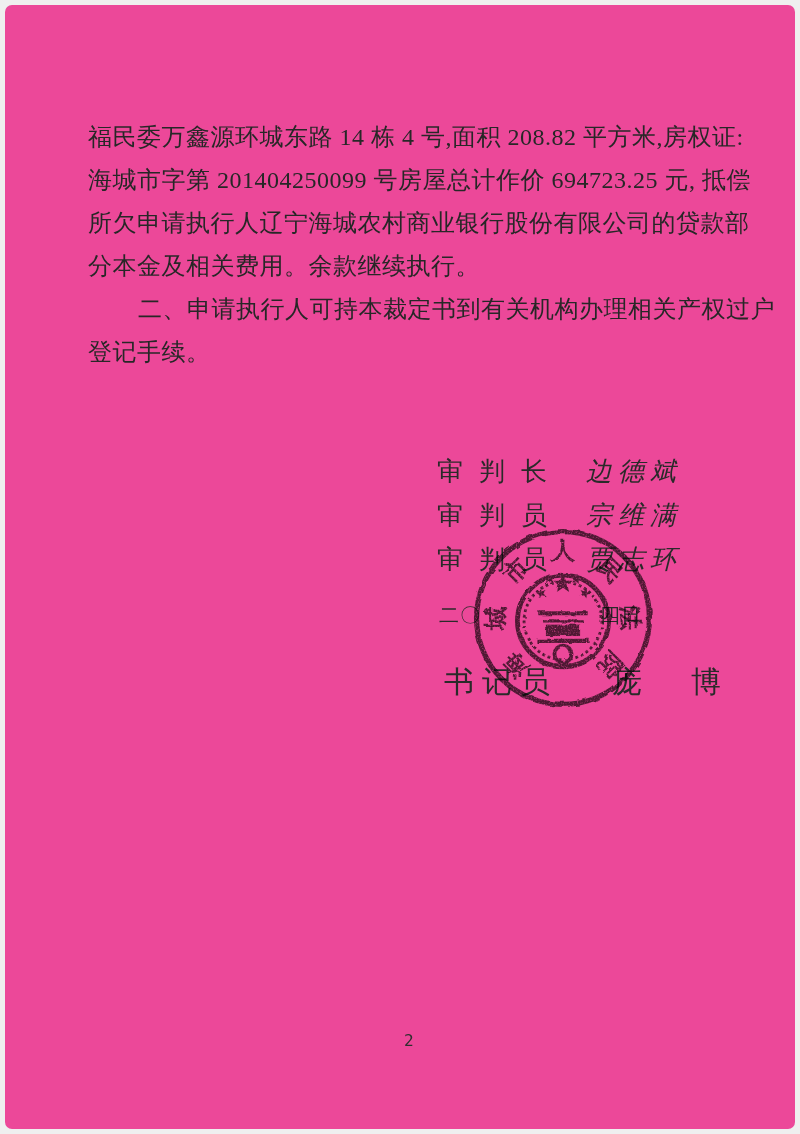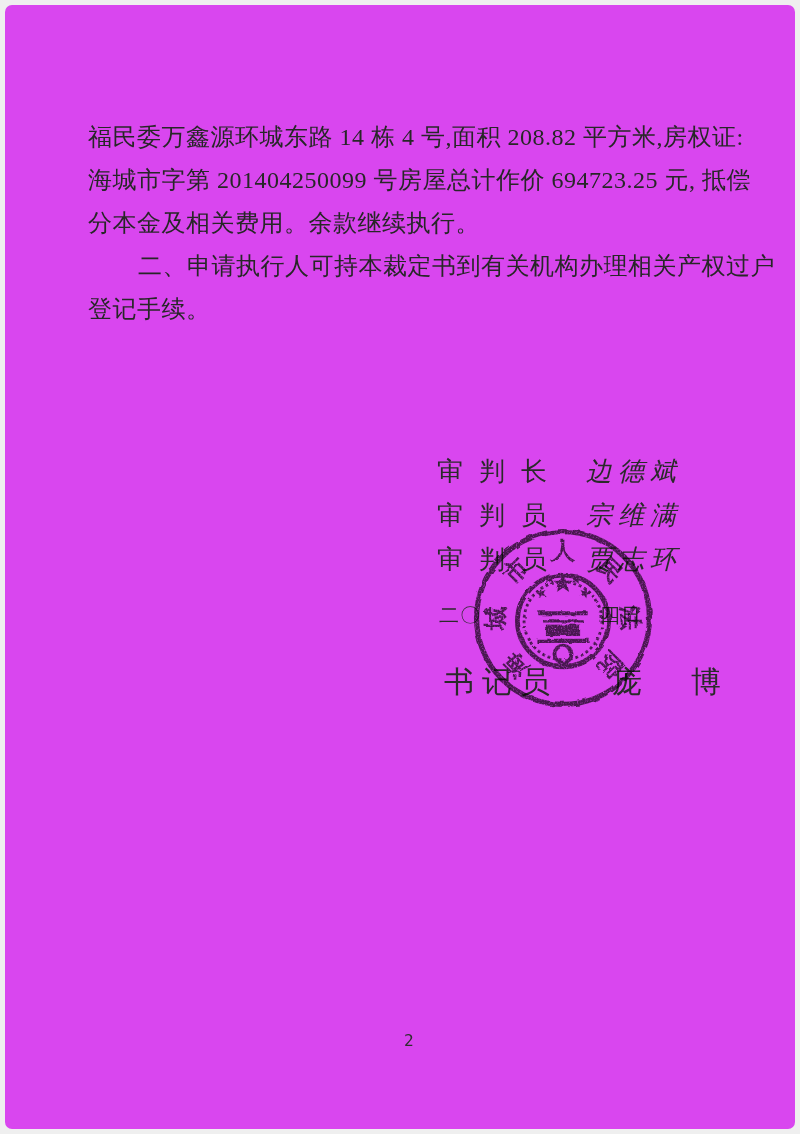--- a/index.html
+++ b/index.html
@@ -10,21 +10,21 @@
     position:relative;
     overflow:hidden;
   }
   .frame{
     position:absolute;inset:0;
     background:#efefef;
   }
   .page{
     position:absolute;
     left:5px;top:5px;right:5px;bottom:5px;
-    background:#d946ef;
+    background:#ec4899;
     border-radius:7px;
   }
   
   .body-text{
     position:absolute;
     left:83px;top:111px;width:636px;
     font-size:24px;
     line-height:43px;
     color:#272727;
     letter-spacing:0.5px;
@@ -75,20 +75,21 @@
 </style>
 </head>
 <body>
 
 <div class="frame">
   <div class="page">
 
     <div class="body-text">
       <div class="body-line">福民委万鑫源环城东路 14 栋 4 号,面积 208.82 平方米,房权证:</div>
       <div class="body-line">海城市字第 201404250099 号房屋总计作价 694723.25 元, 抵偿</div>
+      <div class="body-line">所欠申请执行人辽宁海城农村商业银行股份有限公司的贷款部</div>
       <div class="body-line">分本金及相关费用。余款继续执行。</div>
       <div class="body-line indent">二、申请执行人可持本裁定书到有关机构办理相关产权过户</div>
       <div class="body-line">登记手续。</div>
     </div>
 
     <div class="sig-row sig-row-1">
       <span class="sig-title">审判长</span><span class="sig-name">边德斌</span>
     </div>
     <div class="sig-row sig-row-2">
       <span class="sig-title">审判员</span><span class="sig-name">宗维满</span>

